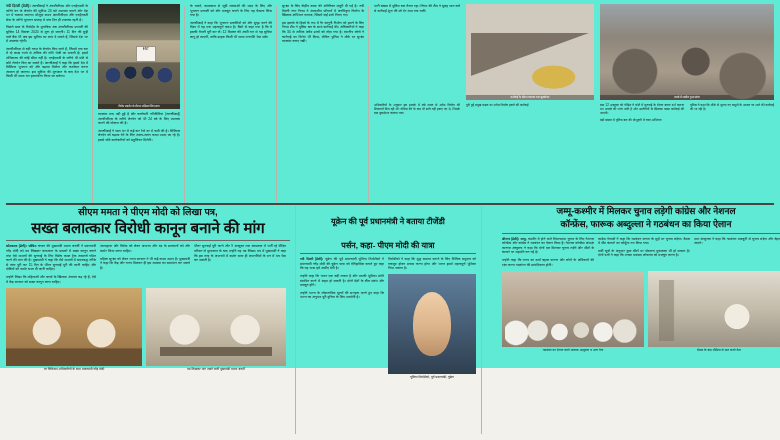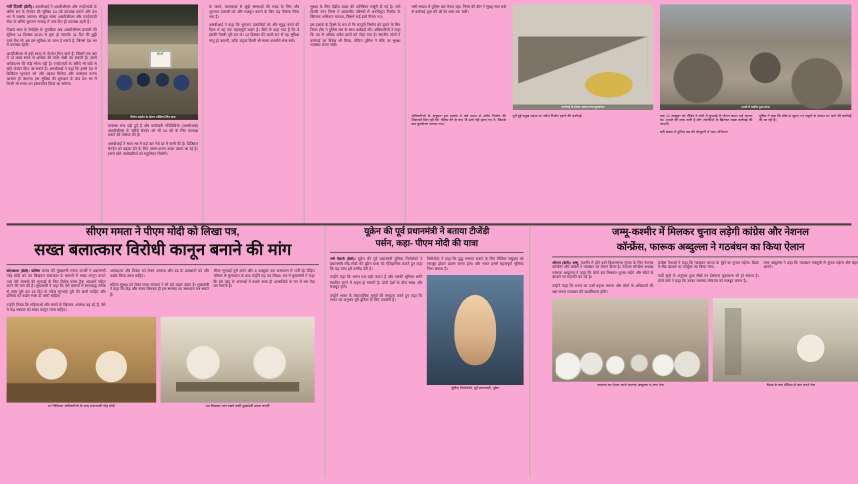--- a/index.html
+++ b/index.html
@@ -3,22 +3,22 @@
 <meta charset="utf-8">
 <style>
   html,body{margin:0;padding:0;}
   body{
     width:780px;height:440px;overflow:hidden;
     background:#f3f1ec;
     font-family:"Liberation Sans", sans-serif;
     color:#111;
   }
   .page{
-    position:relative;width:780px;height:440px;
-    background:#f9a8d4;
+    position:relative;width:780px;height:368px;
+    background:#5eead4;
     box-sizing:border-box;
     padding:4px 6px 4px 6px;
   }
   .rule-v{position:absolute;top:0;bottom:0;width:1px;background:#b9b5ac;}
   .rule-h{position:absolute;left:0;right:0;height:1px;background:#8a867e;}
 
   
   .hi{
     font-size:3.4px;line-height:4.6px;text-align:justify;
     color:#1b1b1b;letter-spacing:0px;
@@ -227,22 +227,22 @@
         </div>
         <div style="width:140px;">
           <div class="photo ph-meet" style="width:140px;height:78px;"></div>
           <div class="hi small" style="margin-top:1px;text-align:center;">पत्र लिखकर मांग रखने वालीं मुख्यमंत्री ममता बनर्जी</div>
         </div>
       </div>
     </div>
     <div class="rule-v" style="left:289px;top:0;height:228px;"></div>
 
     <div class="col" style="left:294px;width:176px;">
-      <div class="sec-title" style="font-size:8px;">यूक्रेन की पूर्व प्रधानमंत्री ने बताया टीजेंडी</div>
-      <div class="sec-title" style="font-size:8px;margin-top:1px;">पर्सन, कहा- पीएम मोदी की यात्रा</div>
+      <div class="sec-title" style="font-size:8px;margin-top:11px;">यूक्रेन की पूर्व प्रधानमंत्री ने बताया टीजेंडी</div>
+      <div class="sec-title" style="font-size:8px;margin-top:14px;">पर्सन, कहा- पीएम मोदी की यात्रा</div>
       <div class="rule-h" style="position:relative;margin:3px 0;height:1px;background:#6a665f;"></div>
 
       <div style="display:flex;gap:4px;">
         <div style="width:84px;">
           <div class="hi">
             <span class="byline">नयी दिल्ली (डेली)।</span>
             <span>यूक्रेन की पूर्व प्रधानमंत्री यूलिया तिमोशेंको ने प्रधानमंत्री नरेंद्र मोदी की यूक्रेन यात्रा को ऐतिहासिक बताते हुए कहा कि यह यात्रा हमें उम्मीद देती है।</span>
           </div>
           <div class="hi" style="margin-top:3px;">उन्होंने कहा कि भारत एक बड़ी ताकत है और उसकी भूमिका शांति स्थापित करने में अहम हो सकती है। दोनों देशों के बीच संबंध और मजबूत होंगे।</div>
           <div class="hi" style="margin-top:3px;">उन्होंने भारत के लोकतांत्रिक मूल्यों की सराहना करते हुए कहा कि भारत का अनुभव पूरी दुनिया के लिए उपयोगी है।</div>

